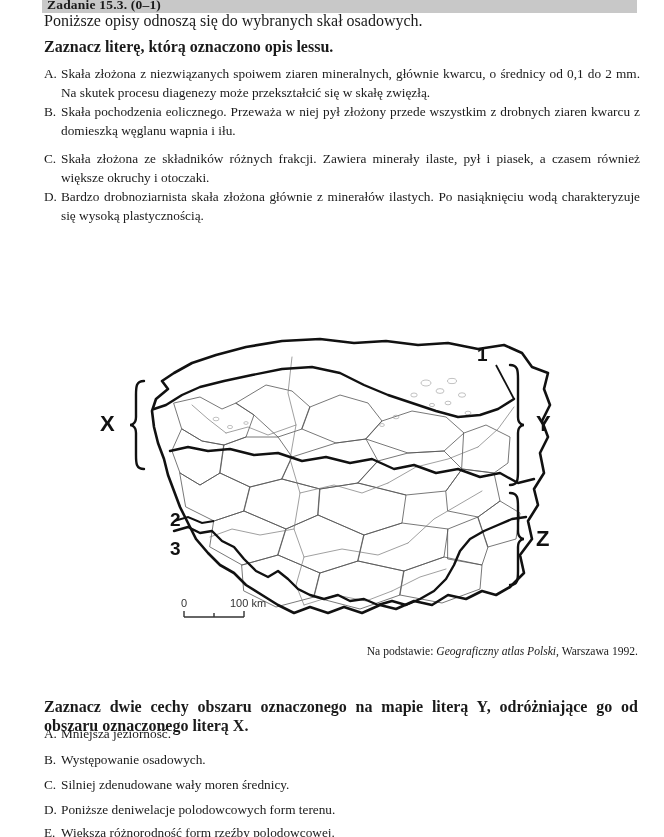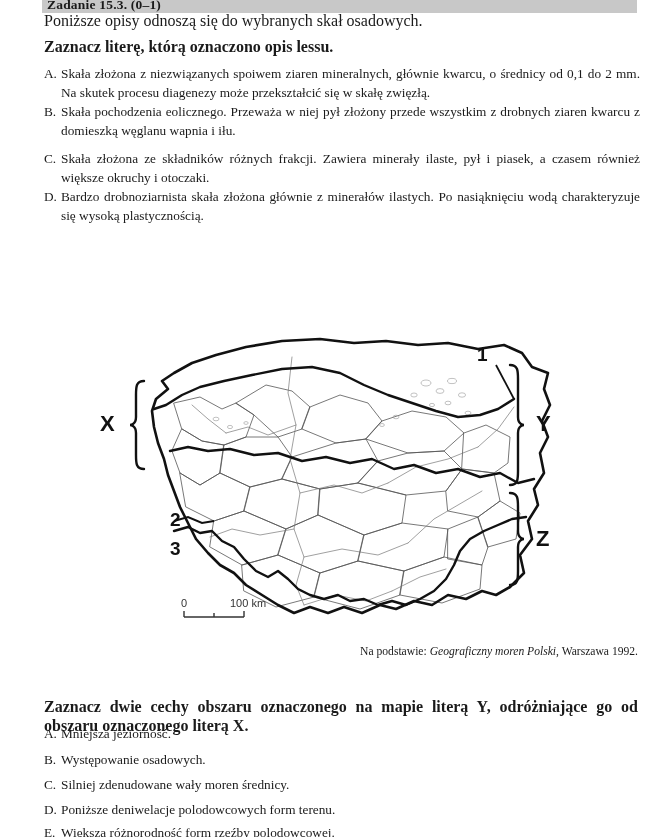--- a/index.html
+++ b/index.html
@@ -264,21 +264,21 @@
     <span class="map-number" style="left:381px; top:12px;">1</span>
     <span class="map-number" style="left:74px; top:177px;">2</span>
     <span class="map-number" style="left:74px; top:206px;">3</span>
 
     <span class="scale-text" style="left:85px; top:265px;">0</span>
     <span class="scale-text" style="left:115px; top:265px;margin-left:19px;">100 km</span>
   </div>
 
   <div id="source-line">
     <span>Na podstawie:</span>
-    <span class="src-italic">Geograficzny moren Polski</span><span>, Warszawa 1992.</span>
+    <span class="src-italic">Geograficzny atlas Polski</span><span>, Warszawa 1992.</span>
   </div>
 
   <div class="para bold" style="top:698px;">Zaznacz dwie cechy obszaru oznaczonego na mapie literą Y, odróżniające go od obszaru oznaczonego literą X.</div>
 
   <div class="opt nojust" style="top:725px;">
     <span class="opt-letter">A.</span>
     <span class="opt-text">Mniejsza jeziorność.</span>
   </div>
 
   <div class="opt nojust" style="top:751px;">

